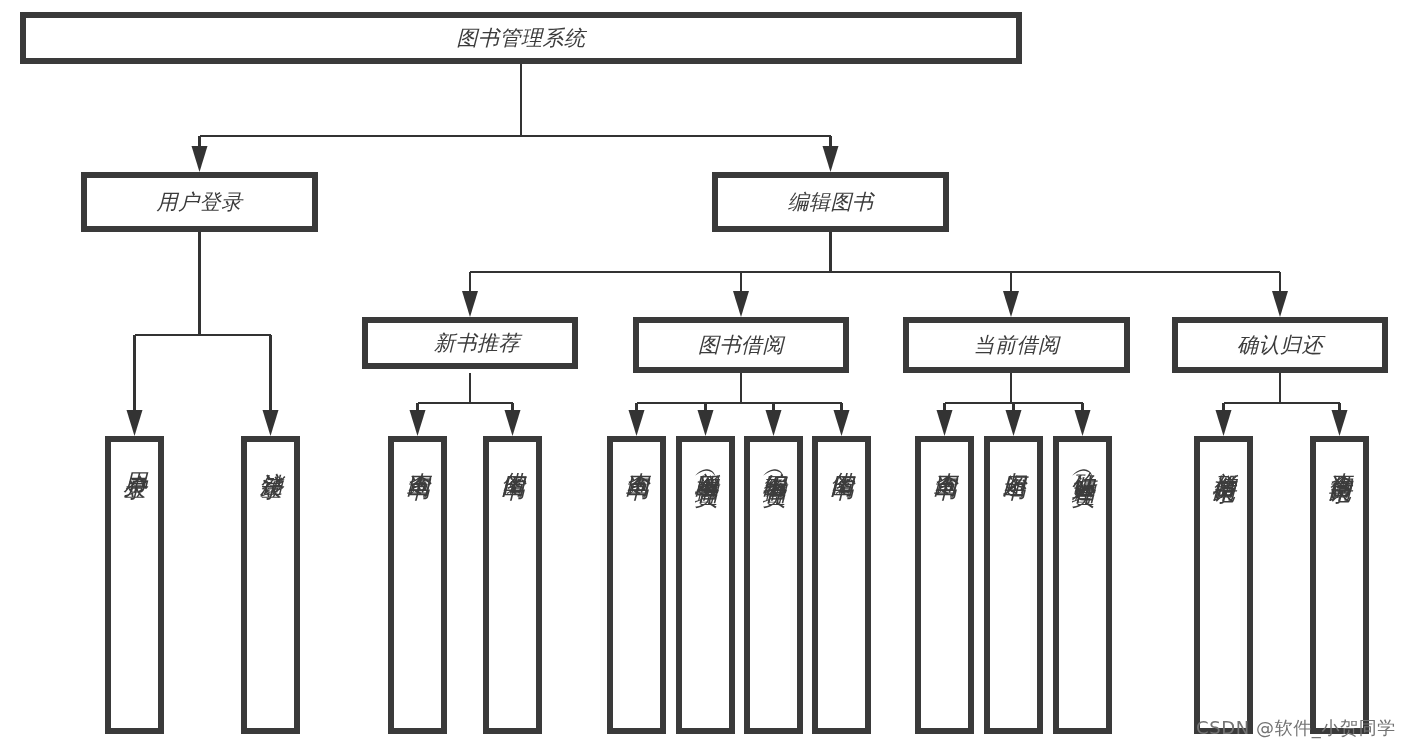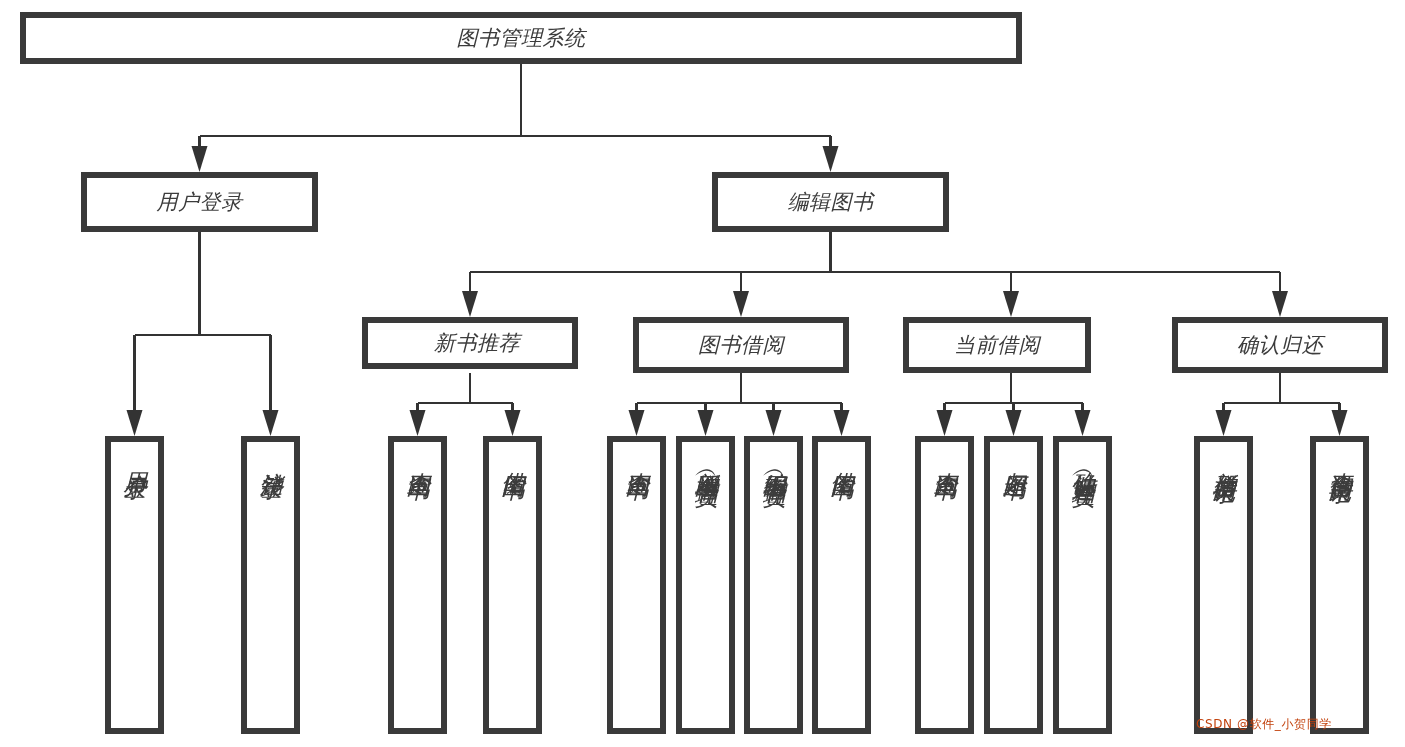--- a/index.html
+++ b/index.html
@@ -54,22 +54,22 @@
     writing-mode: vertical-rl;
     text-orientation: upright;
     font-size: 23px;
     line-height: 1.30;
     letter-spacing: 2px;
     white-space: normal;
     max-height: 100%;
   }
   .watermark {
     position: absolute;
-    color: #c2410c;
-    font-size: 12px;
+    color: #737373;
+    font-size: 18px;
     letter-spacing: 0.6px;
     white-space: nowrap;
     user-select: none;
   }
 </style>
 </head>
 <body>
 
 <div id="diagram-root">
   <svg class="connectors" id="connector-layer" viewBox="0 0 1405 747" aria-hidden="true">
@@ -135,21 +135,21 @@
       </div>
       <div class="node" id="node-book-manage" style="left: 712px; top: 172px; width: 237px; height: 60px; border-color: rgb(58, 58, 58); background: rgb(255, 255, 255);">
         <span class="node-label" style="color: rgb(60, 60, 60);">编辑图书</span>
       </div>
       <div class="node" id="node-new-book-rec" style="left: 362px; top: 317px; width: 216px; height: 52px; border-color: rgb(58, 58, 58); background: rgb(255, 255, 255); padding-left: 14px;">
         <span class="node-label" style="color: rgb(60, 60, 60);">新书推荐</span>
       </div>
       <div class="node" id="node-book-borrow" style="left: 633px; top: 317px; width: 216px; height: 56px; border-color: rgb(58, 58, 58); background: rgb(255, 255, 255);">
         <span class="node-label" style="color: rgb(60, 60, 60);">图书借阅</span>
       </div>
-      <div class="node" id="node-current-borrow" style="left: 903px; top: 317px; width: 188px; height: 56px; border-color: rgb(58, 58, 58); background: rgb(255, 255, 255);">
+      <div class="node" id="node-current-borrow" style="left: 903px; top: 317px; width: 227px; height: 56px; border-color: rgb(58, 58, 58); background: rgb(255, 255, 255);">
         <span class="node-label" style="color: rgb(60, 60, 60);">当前借阅</span>
       </div>
       <div class="node" id="node-borrow-record" style="left: 1172px; top: 317px; width: 216px; height: 56px; border-color: rgb(58, 58, 58); background: rgb(255, 255, 255);">
         <span class="node-label" style="color: rgb(60, 60, 60);">确认归还</span>
       </div>
       <div class="node vertical" id="node-leaf-user-login" style="left: 105px; top: 436px; width: 59px; height: 298px; border-color: rgb(58, 58, 58); background: rgb(255, 255, 255);">
         <span class="node-label" style="color: rgb(60, 60, 60);">用户登录</span>
       </div>
       <div class="node vertical" id="node-leaf-logout" style="left: 241px; top: 436px; width: 59px; height: 298px; border-color: rgb(58, 58, 58); background: rgb(255, 255, 255);">
         <span class="node-label" style="color: rgb(60, 60, 60);">注销登录</span>

